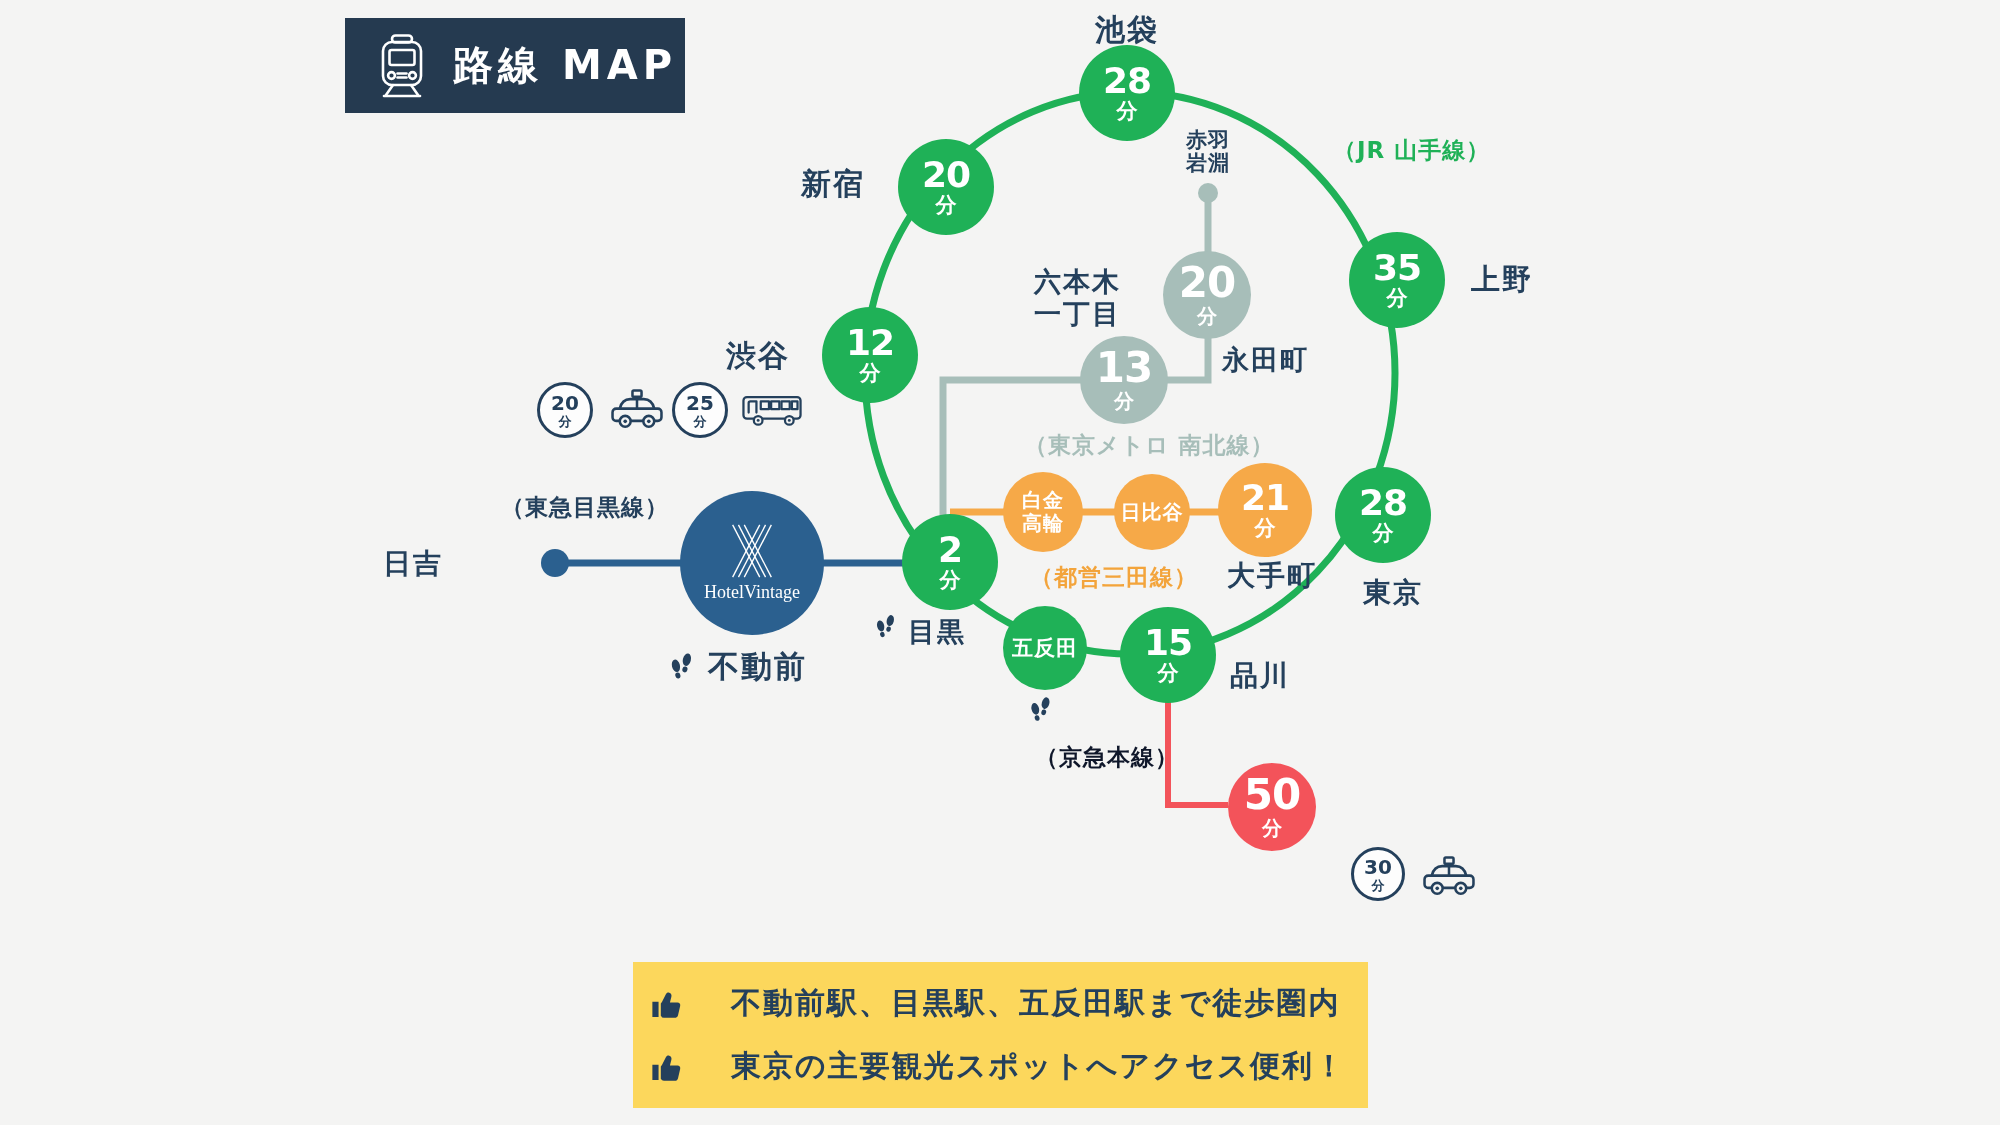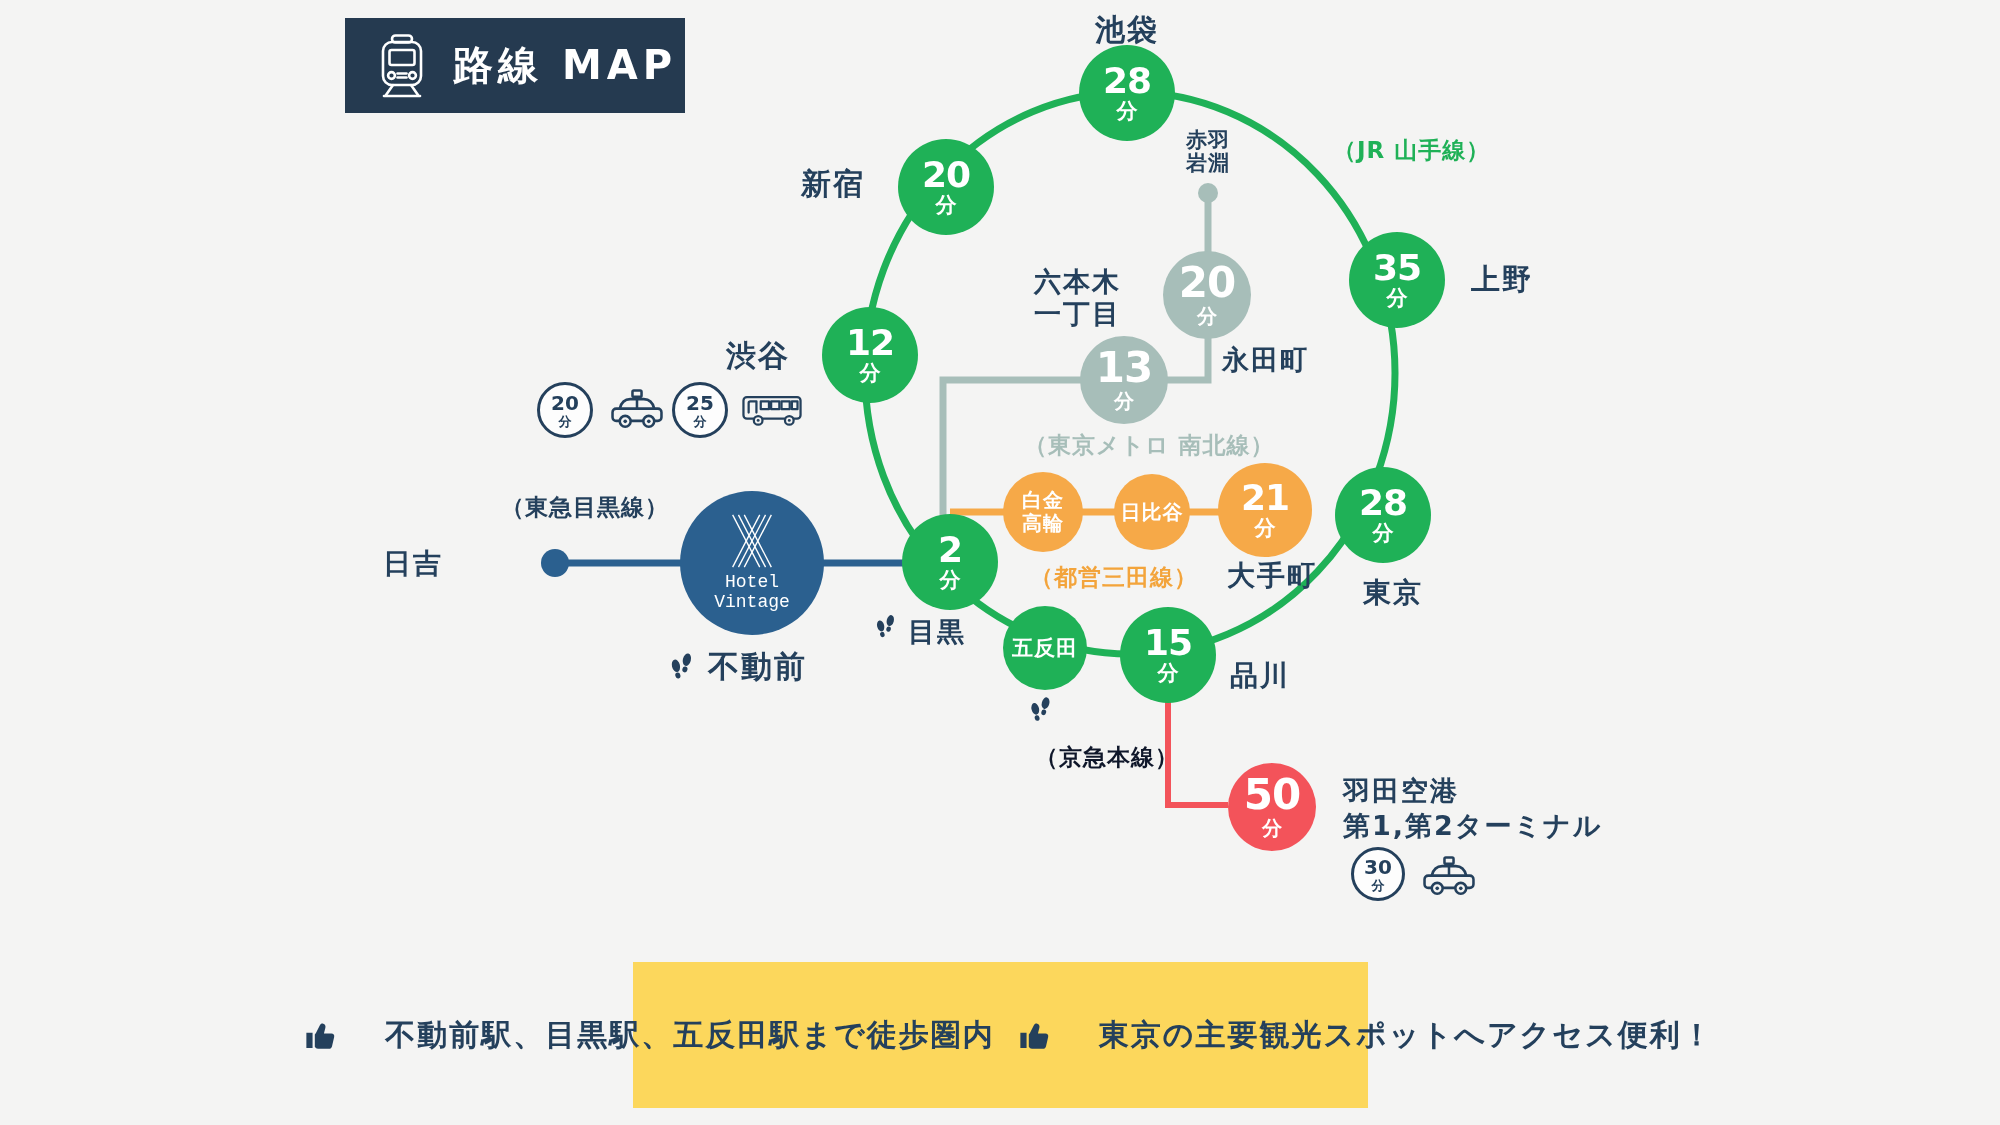--- a/index.html
+++ b/index.html
@@ -39,26 +39,26 @@
   .lline{position:absolute;font-weight:bold;font-size:23px;letter-spacing:1px;white-space:nowrap;}
   .lline.green{color:#1fb157;} .lline.gray{color:#a7beb9;} .lline.orange{color:#f3a43b;}
   .lline.navy{color:#24405c;} .lline.red{color:#0f172a;}
 
   .dot{position:absolute;border-radius:50%;}
   .dot.navy{background:#2b608f;} .dot.gray{background:#a7beb9;}
 
   
   .hotel{position:absolute;left:680px;top:491px;width:144px;height:144px;border-radius:50%;
          background:#2b608f;display:flex;flex-direction:column;align-items:center;justify-content:center;}
-  .hname{color:#fff;font-family:Liberation Mono, monospace;font-size:18px;line-height:1.1;
-         text-align:center;display:flex;flex-direction:column;margin-top:2px;}
+  .hname{color:#fff;font-family:Liberation Serif, serif;font-size:18px;line-height:1.1;
+         text-align:center;display:flex;flex-direction:row;margin-top:2px;}
 
   
   .banner{position:absolute;left:633px;top:962px;width:735px;height:146px;background:#fcd75c;
-          display:flex;justify-content:center;gap:22px;padding-left:16px;box-sizing:border-box;}
+          display:flex;flex-direction:column;justify-content:center;gap:22px;padding-left:16px;box-sizing:border-box;}
   .brow{display:flex;align-items:center;gap:46px;}
   .btext{color:#24405c;font-weight:bold;font-size:30px;letter-spacing:2px;white-space:nowrap;}
 </style>
 </head>
 <body>
 
 <div class="stage">
 
   <svg class="abs" width="2000" height="1125" viewBox="0 0 2000 1125" style="left:0;top:0">
     <ellipse cx="1130" cy="373" rx="265" ry="281" fill="none" stroke="#1fb157" stroke-width="7"></ellipse>
@@ -178,24 +178,20 @@
   <div class="lbl two" style="left:1034px;top:266px;font-size:27px;line-height:1.18">
     <span>六本木</span>
     <span>一丁目</span>
   </div>
   <div class="lbl two ctr" style="left:1170px;top:129px;width:76px;font-size:21px;line-height:1.1;letter-spacing:1px">
     <span>赤羽</span>
     <span>岩淵</span>
   </div>
   <div class="lbl" style="left:383px;top:547px;font-size:28px">日吉</div>
   <div class="lbl" style="left:708px;top:648px;font-size:31px">不動前</div>
-  <div class="lbl two" style="left:1343px;top:773px;font-size:27px;line-height:1.3">
-    <span>羽田空港</span>
-    <span>第1,第2ターミナル</span>
-  </div>
 
   <svg class="abs" style="left:872px;top:612px" width="28" height="30" viewBox="0 0 24 28" fill="#24405c">
     <ellipse cx="16" cy="8" rx="3.3" ry="5.2" transform="rotate(14 16 8)"></ellipse>
     <ellipse cx="14.4" cy="16" rx="2.1" ry="2.5" transform="rotate(14 14.4 16)"></ellipse>
     <ellipse cx="7" cy="13" rx="3.3" ry="5.2" transform="rotate(-14 7 13)"></ellipse>
     <ellipse cx="8.6" cy="21" rx="2.1" ry="2.5" transform="rotate(-14 8.6 21)"></ellipse>
   </svg>
   <svg class="abs" style="left:1026px;top:694px" width="30" height="32" viewBox="0 0 24 28" fill="#24405c">
     <ellipse cx="16" cy="8" rx="3.3" ry="5.2" transform="rotate(14 16 8)"></ellipse>
     <ellipse cx="14.4" cy="16" rx="2.1" ry="2.5" transform="rotate(14 14.4 16)"></ellipse>

